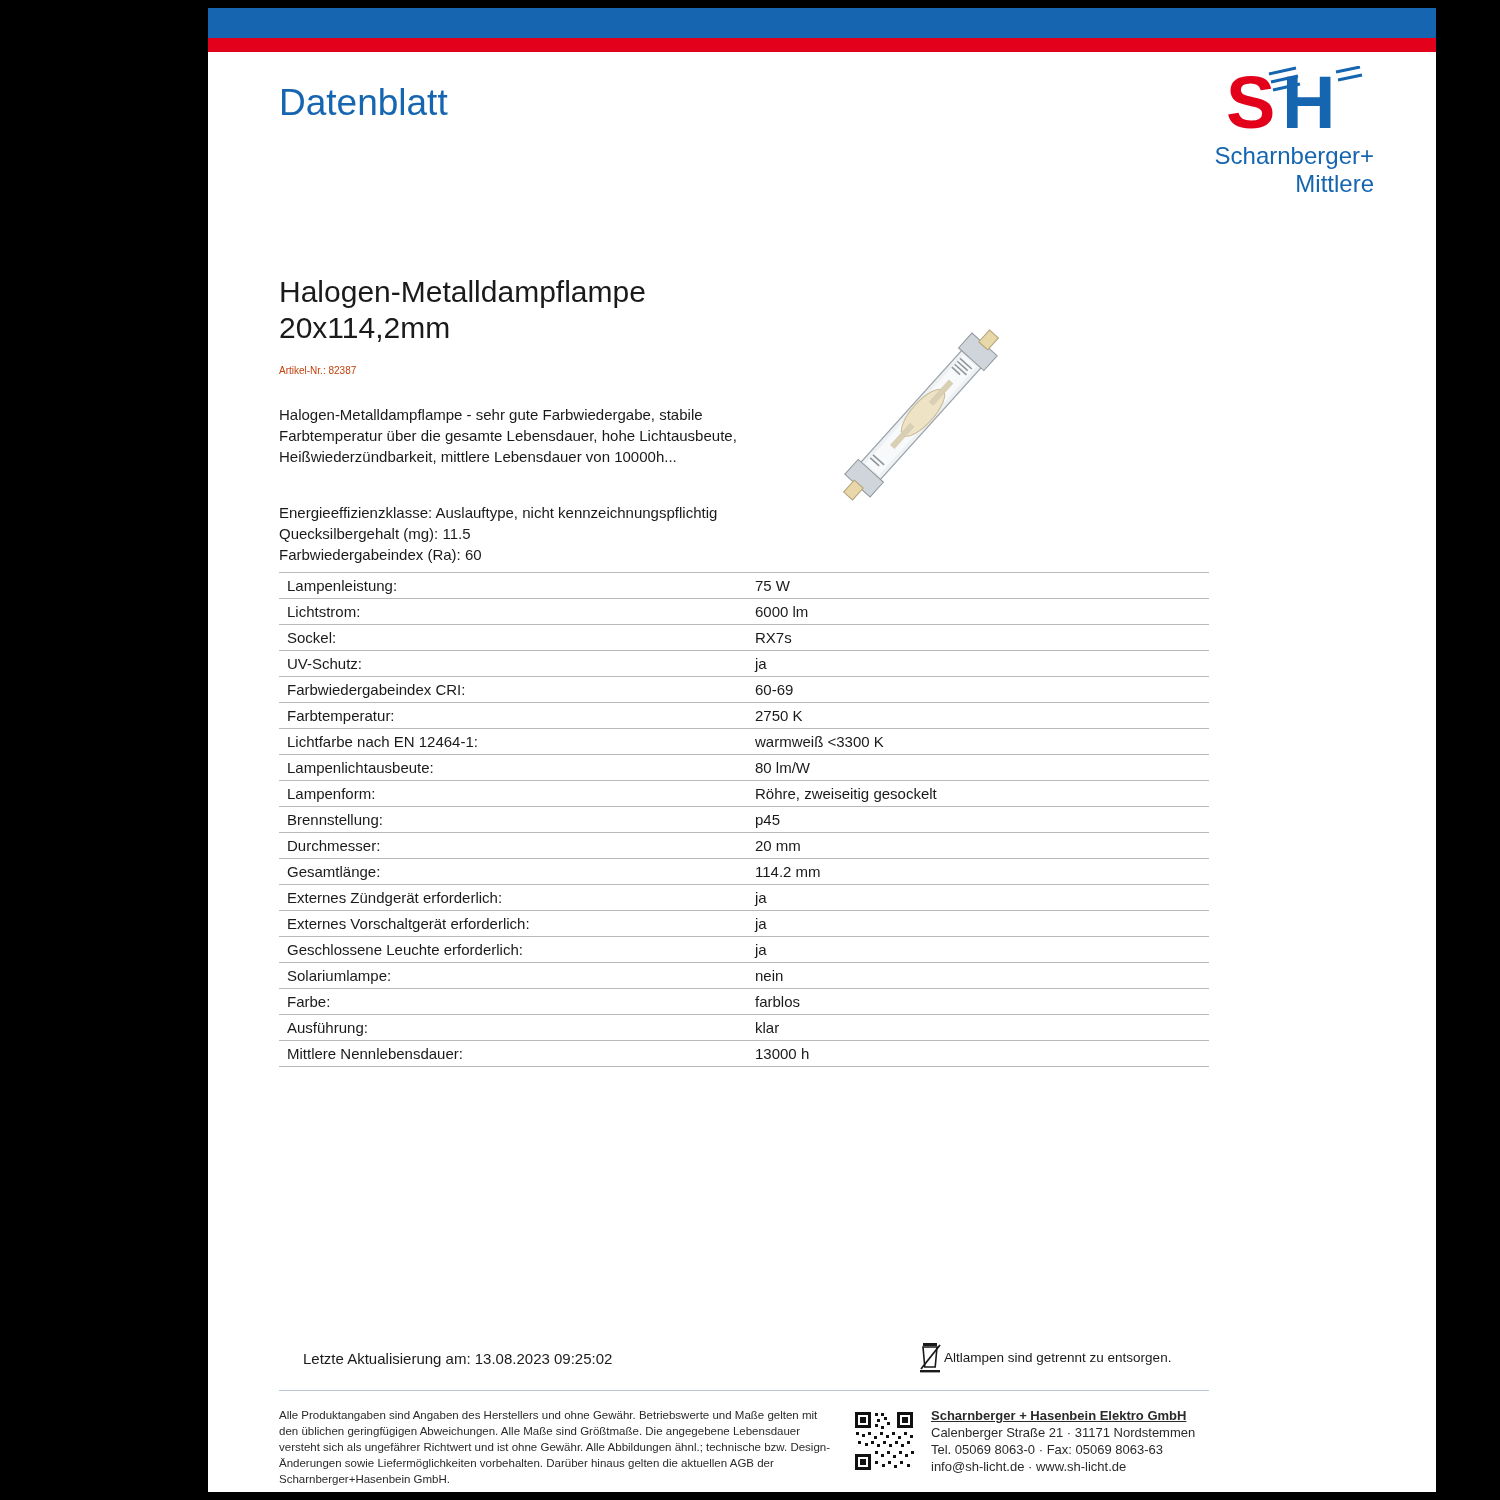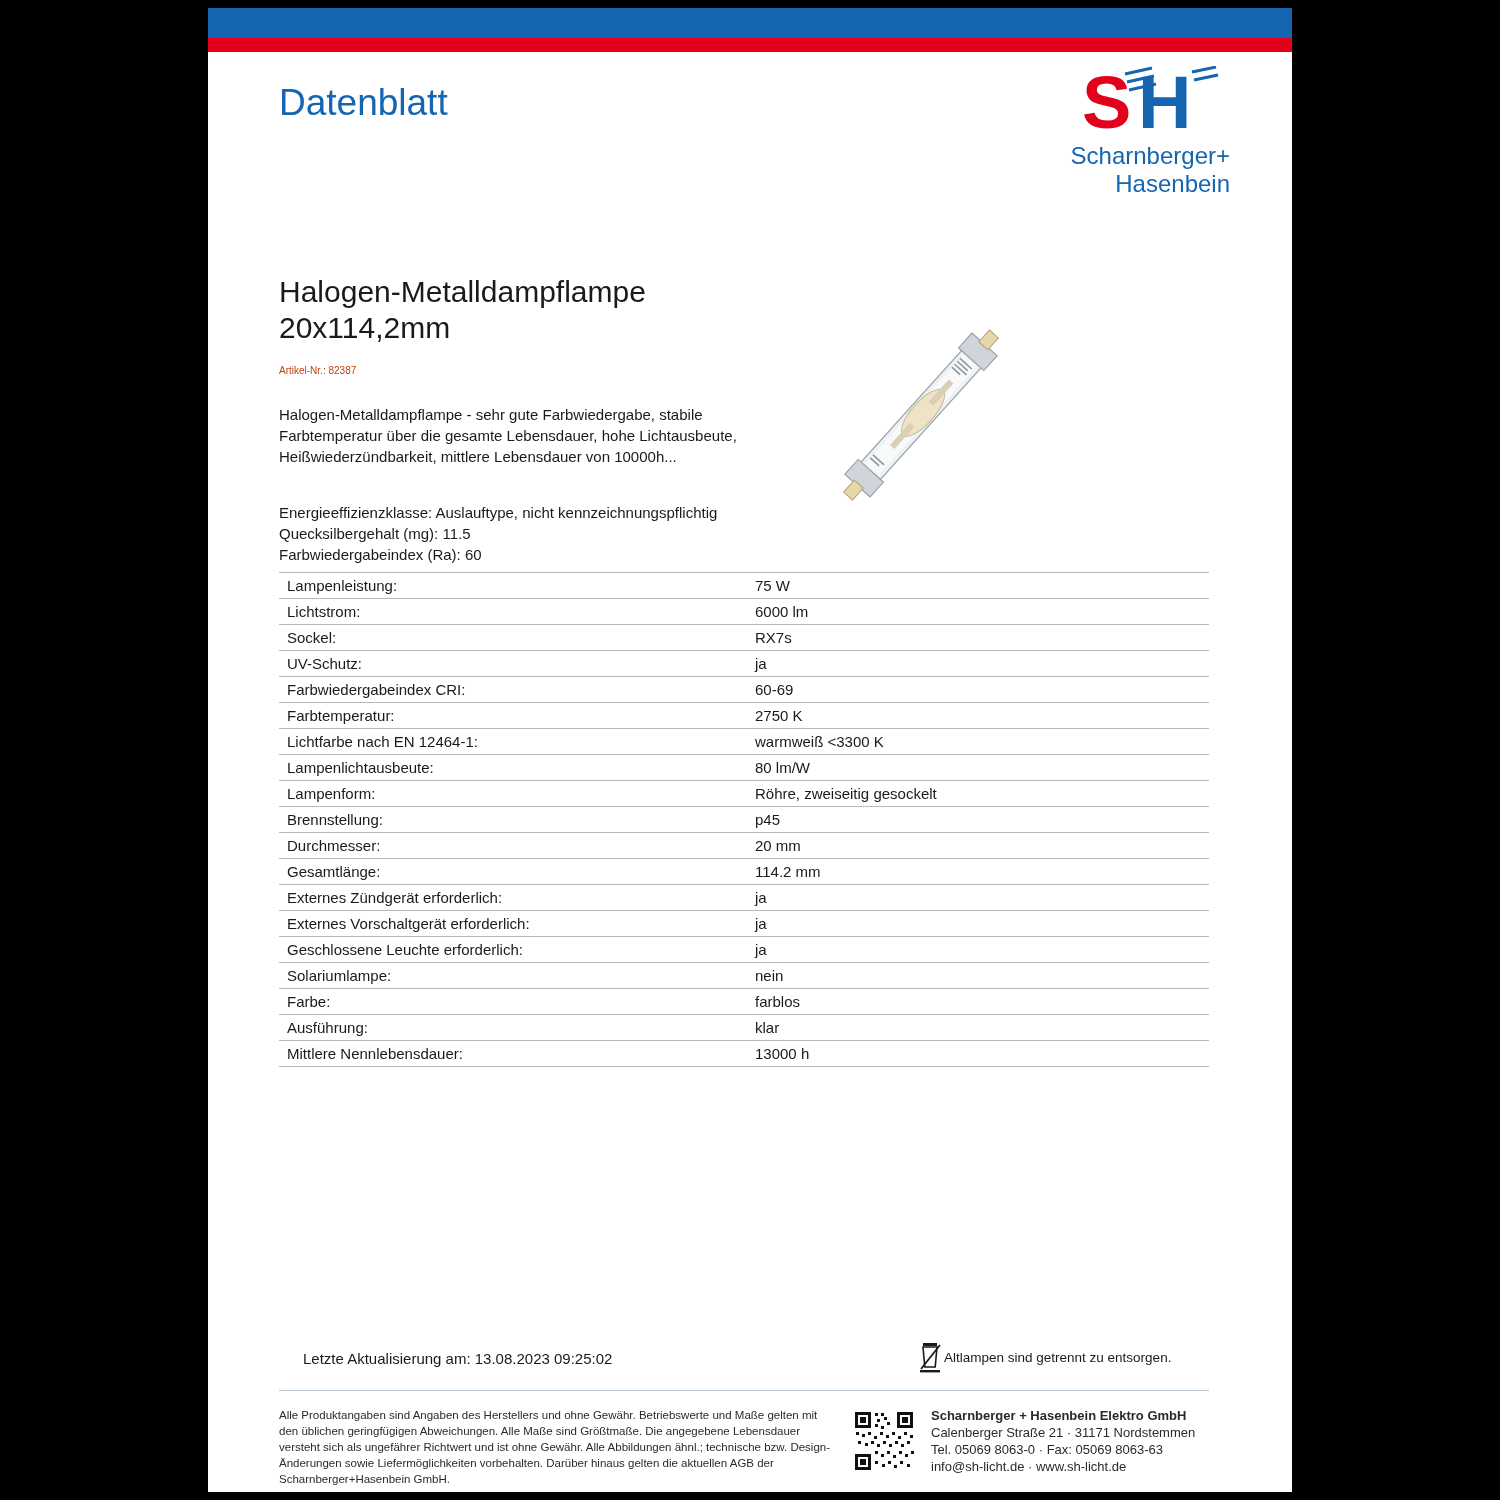--- a/index.html
+++ b/index.html
@@ -10,21 +10,21 @@
   body {
     width: 1500px;
     height: 1500px;
     font-family: "Liberation Sans", sans-serif;
     overflow: hidden;
   }
   .page {
     position: absolute;
     left: 208px;
     top: 8px;
-    width: 1084px;
+    width: 1228px;
     height: 1484px;
     background: #ffffff;
     box-sizing: border-box;
   }
   .bar-blue {
     position: absolute;
     left: 0;
     top: 0;
     width: 100%;
     height: 30px;
@@ -193,21 +193,21 @@
   }
   .company {
     position: absolute;
     left: 723px;
     top: 1355px;
     width: 320px;
     font-size: 13px;
     color: #2a2a2a;
     line-height: 17px;
   }
-  .company .cname { font-weight: bold; }
+  .company .cname { font-weight: bold; text-decoration: underline; }
 </style>
 </head>
 <body>
 
 <div class="page">
 
   <div class="bar-blue"></div>
   <div class="bar-red"></div>
 
   <div class="content">
@@ -225,21 +225,21 @@
             <line x1="49" y1="24" x2="76" y2="18"></line>
           </g>
           <g stroke="#1565b0" stroke-width="3">
             <line x1="112" y1="6" x2="136" y2="1"></line>
             <line x1="114" y1="14" x2="138" y2="9"></line>
           </g>
         </svg>
       </div>
       <div class="logo-text">
         <div>Scharnberger+</div>
-        <div>Hasenbein</div>
+        <div>Mittlere</div>
       </div>
     </div>
 
     <div class="prod-title">Halogen-Metalldampflampe 20x114,2mm</div>
     <div class="artikel">Artikel-Nr.: 82387</div>
     <div class="desc">Halogen-Metalldampflampe - sehr gute Farbwiedergabe, stabile Farbtemperatur über die gesamte Lebensdauer, hohe Lichtausbeute, Heißwiederzündbarkeit, mittlere Lebensdauer von 10000h...</div>
 
     <div class="meta">
       <div>Energieeffizienzklasse: Auslauftype, nicht kennzeichnungspflichtig</div>
       <div>Quecksilbergehalt (mg): 11.5</div>

